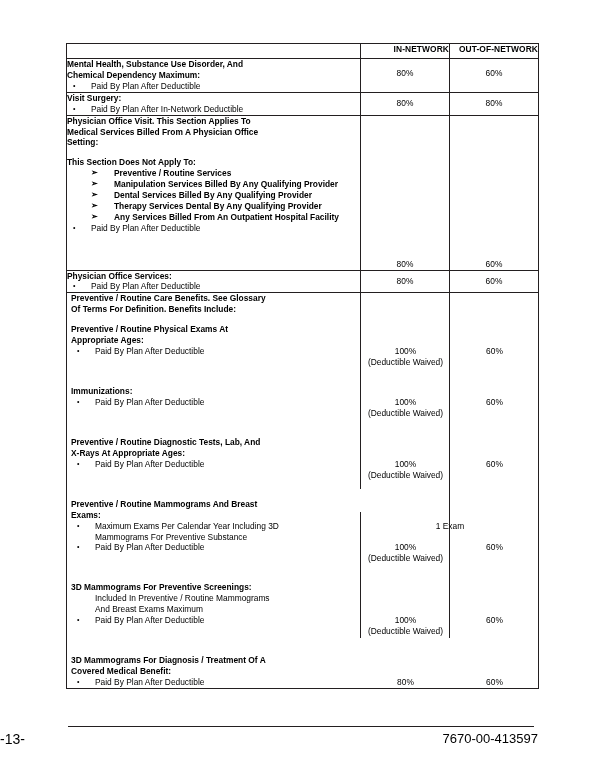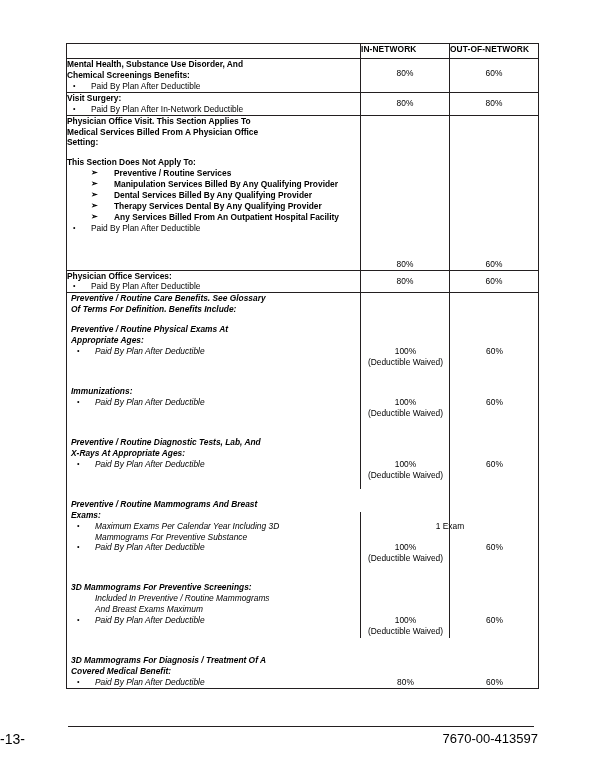--- a/index.html
+++ b/index.html
@@ -43,21 +43,21 @@
 
   col.c-desc  { width: 294px; }
   col.c-in    { width: 89px;  }
   col.c-out   { width: 89px;  }
 
   
   .hdr-blank {
     height: 14px;
   }
   .hdr-cell {
-    text-align: left;
+    text-align: right;
     font-weight: bold;
     letter-spacing: 0.1px;
     padding: 2px 0 2px 0;
     font-size: 8.4px;
   }
 
   
   .desc {
     padding: 1px 4px 2px 4px;
   }
@@ -118,21 +118,20 @@
     position: relative;
   }
   .prev-grid {
     display: grid;
     grid-template-columns: 294px 89px 89px;
     width: 472px;
   }
   .prev-grid > .gd {
     padding: 0 4px 0 4px;
     min-width: 0;
-    font-style: italic;
   }
   .prev-grid > .gi,
   .prev-grid > .go {
     text-align: center;
     min-width: 0;
   }
   
   .vrule {
     position: absolute;
     width: 1px;
@@ -184,21 +183,21 @@
     <tbody>
         <tr>
       <th class="hdr-blank"></th>
       <th class="hdr-cell">IN-NETWORK</th>
       <th class="hdr-cell">OUT-OF-NETWORK</th>
     </tr>
 
     <tr>
       <td class="desc">
         <div class="b">Mental Health, Substance Use Disorder, And</div>
-        <div class="b">Chemical Screenings Benefits:</div>
+        <div class="b">Chemical Dependency Maximum:</div>
         <div class="bl">
           <span class="mk">•</span>
           <span>Paid By Plan After Deductible</span>
         </div>
       </td>
       <td class="num">
         <div class="sp"></div>
         <div>80%</div>
       </td>
       <td class="num">

